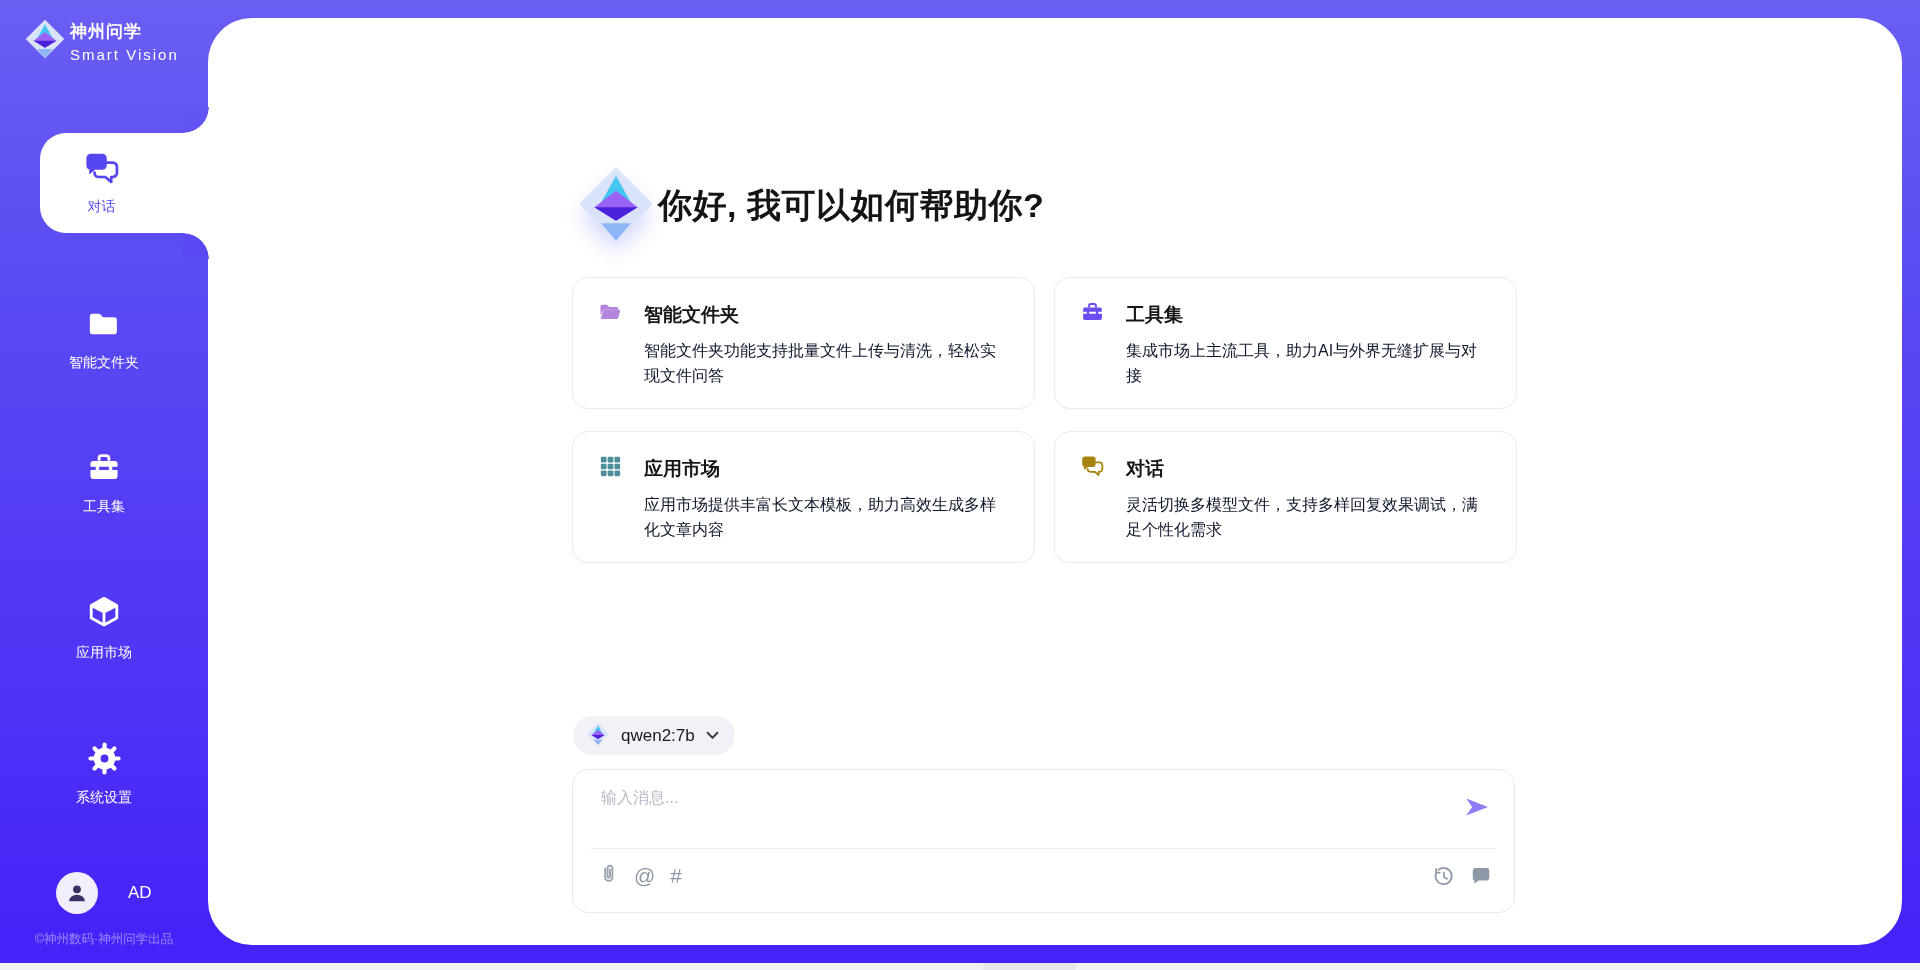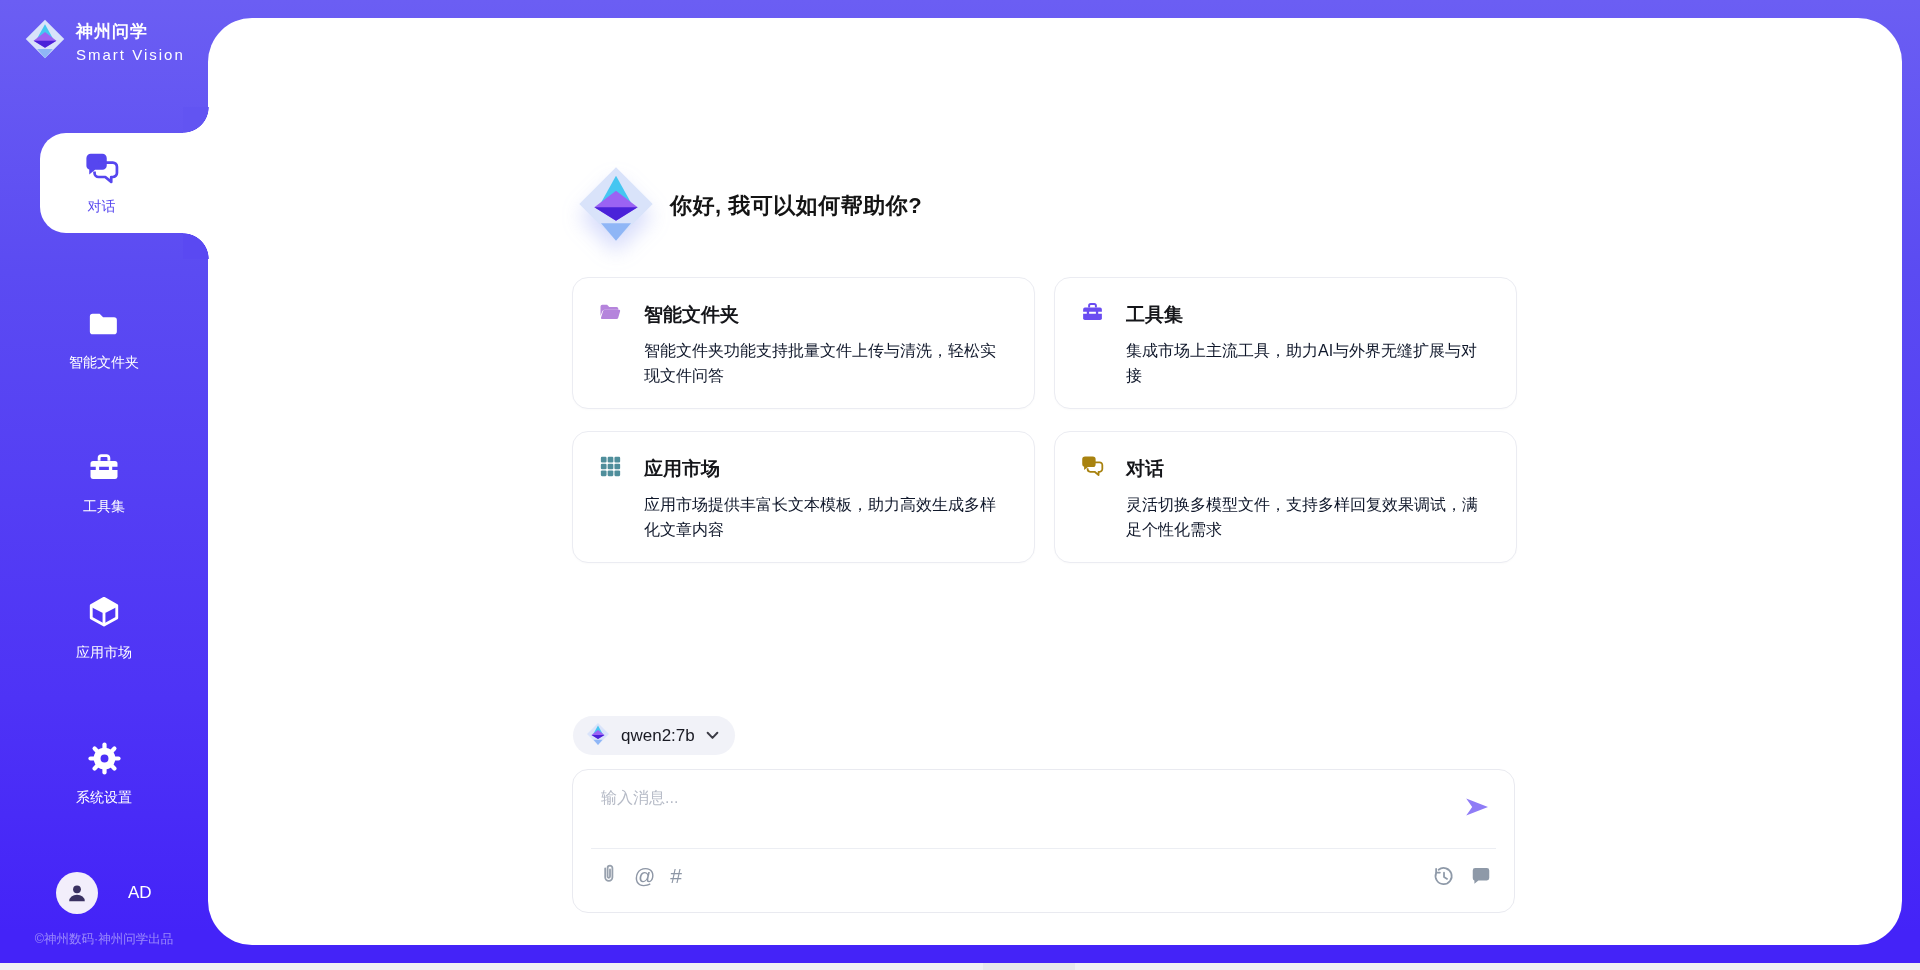--- a/index.html
+++ b/index.html
@@ -9,21 +9,21 @@
     background:linear-gradient(180deg,#6b5ef3 0%,#5b4bf2 28%,#4e33f6 72%,#4423f8 96%);
     font-family:"Liberation Sans","DejaVu Sans",sans-serif;
   }
   
   .panel{ position:absolute; left:208px; top:18px; width:1694px; height:927px;
           background:#ffffff; border-radius:44px; }
   .bottom-strip{ position:absolute; left:0; bottom:0; width:1920px; height:7px; background:#f0f1f4; }
   .bottom-strip .seg{ position:absolute; left:983px; top:0; width:92px; height:7px; background:#e7e8ec; }
 
   
-  .brand{ position:absolute; left:24px; top:18px; display:flex; align-items:center; gap:10px; width:184px;}
+  .brand{ position:absolute; left:24px; top:18px; display:flex; align-items:center; gap:4px; width:184px;}
   .brand-text .cn{ color:#fff; font-size:17px; font-weight:700; letter-spacing:1px; }
   .brand-text .en{ color:#fff; font-size:15px; letter-spacing:2px; margin-top:3px; }
 
   .tab-active{ position:absolute; left:40px; top:133px; width:169px; height:100px;
                background:#fff; border-radius:26px 0 0 26px; display:flex; align-items:center;
                justify-content:center; cursor:pointer; }
   .tab-active .inner{ display:flex; flex-direction:column; align-items:center; padding-right:46px; }
   .tab-active .label{ color:#5646ef; font-size:14px; margin-top:6px; }
   .fillet{ position:absolute; width:26px; height:26px; left:183px; }
   .fillet.top{ top:107px; background:radial-gradient(circle 26px at 0 0, #6254f2 0 25.4px, #ffffff 26px); }
@@ -37,21 +37,21 @@
   .user-row{ position:absolute; left:56px; top:872px; display:flex; align-items:center; cursor:pointer; }
   .avatar{ width:42px; height:42px; border-radius:50%; background:#f2eefb; display:flex;
            align-items:center; justify-content:center; }
   .user-name{ color:#fff; font-size:17px; margin-left:30px; }
   .side-footer{ position:absolute; left:0; top:931px; width:208px; text-align:center;
                 font-size:12.5px; color:rgba(255,255,255,0.45); }
 
   
   .greeting{ position:absolute; left:576px; top:164px; display:flex; align-items:center; }
   .greeting .logo{ filter:drop-shadow(0 12px 10px rgba(110,130,240,0.28)); }
-  .greeting h1{ margin-left:14px; font-size:22px; font-weight:700; color:#141414; letter-spacing:0.5px; }
+  .greeting h1{ margin-left:2px; font-size:34px; font-weight:700; color:#141414; letter-spacing:0.5px; }
 
   
   .cards{ position:absolute; left:572px; top:277px; width:946px; display:grid;
           grid-template-columns:463px 463px; gap:22px 19px; }
   .card{ background:#fff; border:1px solid #ebecf2; border-radius:16px; min-height:128px;
          padding:22px 24px 20px 25px; cursor:pointer; box-shadow:0 1px 2px rgba(20,20,40,0.02); }
   .card-head{ display:flex; align-items:center; gap:21px; }
   .card-title{ font-size:19px; font-weight:700; color:#15161a; }
   .card-desc{ margin:9px 0 0 46px; font-size:16px; line-height:25px; color:#0f172a; }
 

